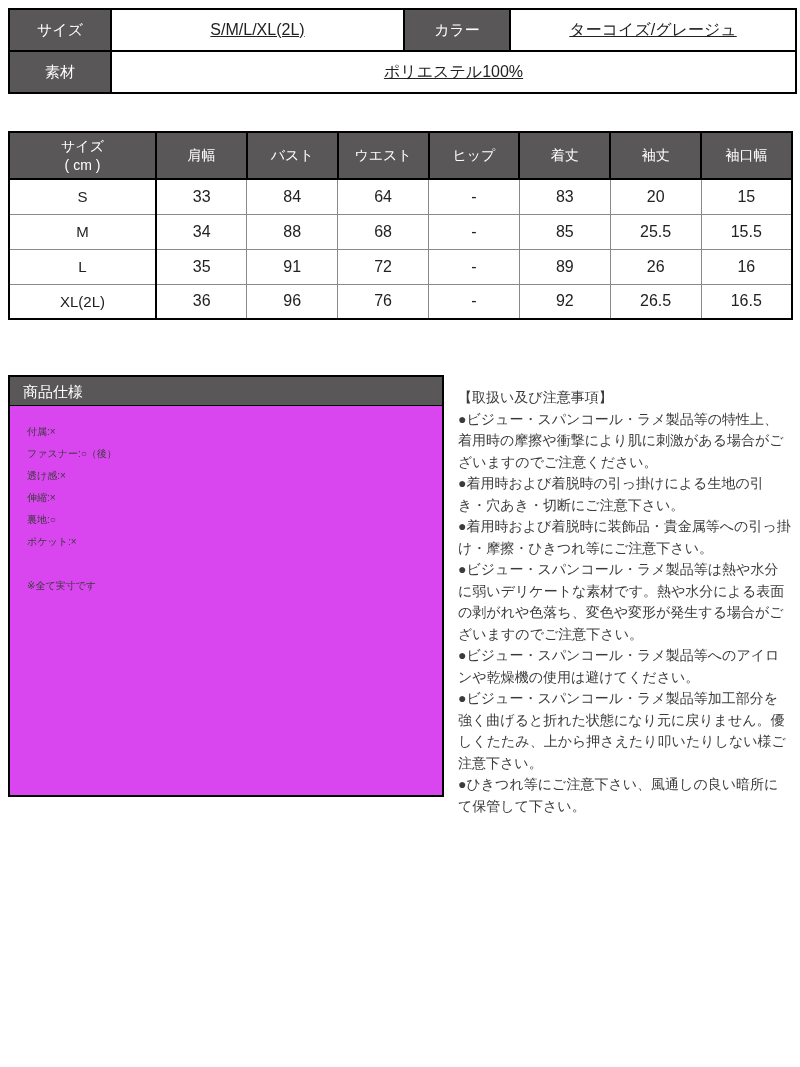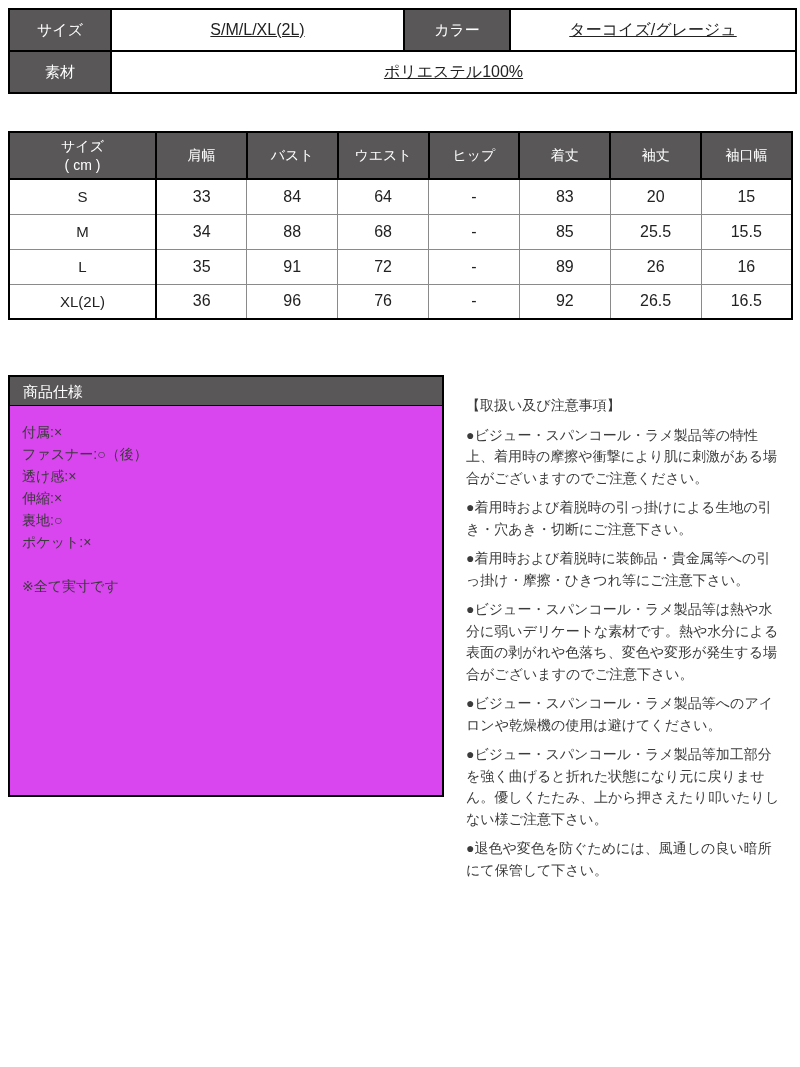--- a/index.html
+++ b/index.html
@@ -50,31 +50,31 @@
     width:436px; height:422px;
     border:2px solid #000; background:#d946ef; flex:none;
   }
   .spec-header {
     background:#595757; color:#fff;
     height:29px; line-height:29px;
     padding-left:13px; font-size:15px;
     border-bottom:1px solid #000;
   }
   .spec-body {
-    padding:15px 12px; font-size:14px; line-height:22px; color:#3b3b3b;
+    padding:15px 17px; font-size:10px; line-height:22px; color:#3b3b3b;
   }
   .spec-line { white-space:pre-wrap; }
   .spec-note { margin-top:22px; }
 
   .notes {
     flex:1; padding-left:14px; width:352px;
     font-size:14px; line-height:21.5px; color:#3b3b3b;
     padding-top:12px;
   }
-  .notes p { margin:8px; }
+  .notes p { margin:0; }
 </style>
 </head>
 <body>
 
 <div class="page">
 
   <table class="info-table">
     <colgroup>
       <col style="width:102px">
         <col style="width:293px">
@@ -179,17 +179,17 @@
     </div>
 
     <div class="notes">
       <p>【取扱い及び注意事項】</p>
       <p>●ビジュー・スパンコール・ラメ製品等の特性上、着用時の摩擦や衝撃により肌に刺激がある場合がございますのでご注意ください。</p>
       <p>●着用時および着脱時の引っ掛けによる生地の引き・穴あき・切断にご注意下さい。</p>
       <p>●着用時および着脱時に装飾品・貴金属等への引っ掛け・摩擦・ひきつれ等にご注意下さい。</p>
       <p>●ビジュー・スパンコール・ラメ製品等は熱や水分に弱いデリケートな素材です。熱や水分による表面の剥がれや色落ち、変色や変形が発生する場合がございますのでご注意下さい。</p>
       <p>●ビジュー・スパンコール・ラメ製品等へのアイロンや乾燥機の使用は避けてください。</p>
       <p>●ビジュー・スパンコール・ラメ製品等加工部分を強く曲げると折れた状態になり元に戻りません。優しくたたみ、上から押さえたり叩いたりしない様ご注意下さい。</p>
-      <p>●退色や変色を防ぐためには、風通しの良い暗所にて保管して下さい。</p>
+      <p>●ひきつれ等にご注意下さい、風通しの良い暗所にて保管して下さい。</p>
     </div>
 
   </div>
 </div>
 
 </body></html>

